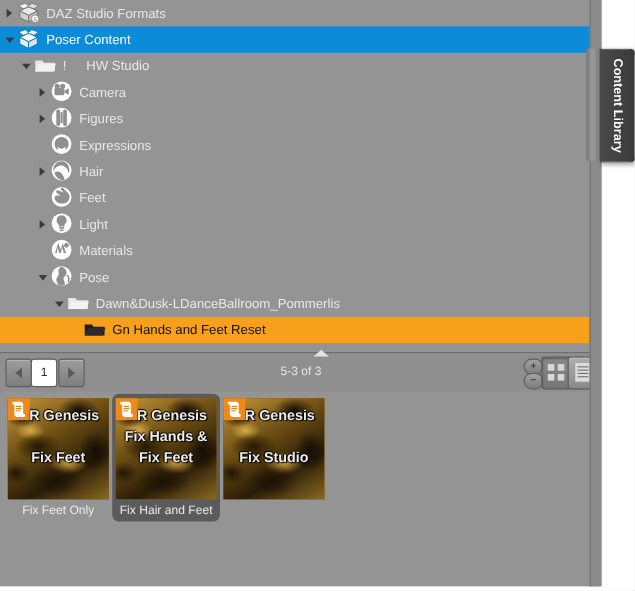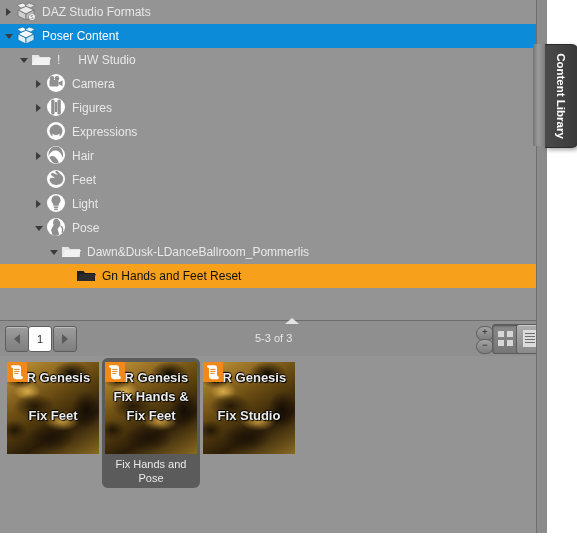--- a/index.html
+++ b/index.html
@@ -228,20 +228,32 @@
               <circle cx="10" cy="10" r="9" fill="#ffffff"></circle>
               <path d="M10 2.6 a4.6 4.6 0 0 0 -2.7 8.3 l0 1.9 l5.4 0 l0 -1.9 A4.6 4.6 0 0 0 10 2.6 Z" fill="#8f8f8f"></path>
               <rect x="7.8" y="13.4" width="4.4" height="1.5" fill="#8f8f8f"></rect>
               <rect x="8.3" y="15.6" width="3.4" height="1.5" fill="#8f8f8f"></rect>
             </svg>
           </div>
           <span class="tlabel">Light</span>
         </div>
         <div class="trow">
           <div style="width: 32px; flex: 0 0 32px;"></div>
+          <div class="arrow "></div>
+          <div class="ticon">
+            <svg width="20" height="20" viewBox="0 0 20 20">
+              <circle cx="10" cy="10" r="9" fill="#ffffff"></circle>
+              <path d="M4 13 L7 4 L9.2 10 L11 4 L14 13 L12 13 L10.5 8 L9.3 13 L7.8 13 L6.5 8 L5.6 13 Z" fill="#8f8f8f"></path>
+              <circle cx="14.4" cy="6" r="2.2" fill="#8f8f8f"></circle>
+            </svg>
+          </div>
+          <span class="tlabel">Materials</span>
+        </div>
+        <div class="trow">
+          <div style="width: 32px; flex: 0 0 32px;"></div>
           <div class="arrow down">
             <i></i>
           </div>
           <div class="ticon">
             <svg width="20" height="20" viewBox="0 0 20 20">
               <circle cx="10" cy="10" r="9" fill="#ffffff"></circle>
               <path d="M9.6 1.6 C7 3 6.6 6 7.6 8 L5 13 L6.8 18.4 C8.8 19.2 11.6 18.8 13.2 17.4 L11.6 12 L14.4 8.4 C15 5.6 13 2 9.6 1.6 Z" fill="#8f8f8f"></path>
               <path d="M14.8 9 C16.6 10.6 17 13.6 16 15.8" stroke="#8f8f8f" stroke-width="1.4" fill="none"></path>
             </svg>
           </div>
@@ -316,37 +328,38 @@
               <div>&nbsp;</div>
               <div>Fix Feet</div>
             </div>
             <div class="badge">
               <svg width="14" height="16" viewBox="0 0 14 16">
                 <path d="M2.2 1.2 C1 1.2 0.6 2.6 1.4 3.2 L3 4.2 L3 12.4 C3 14.2 4.6 15.2 6.4 15.2 L11 15.2 C12.6 15.2 13.4 13.8 12.6 12.8 L11 11.6 L11 3.4 C11 2 9.8 1.2 8.4 1.2 Z" fill="#ffffff"></path>
                 <path d="M4.6 5.4 L9.2 5.4 M4.6 7.4 L9.2 7.4 M4.6 9.4 L8 9.4" stroke="#e0831a" stroke-width="1" stroke-linecap="round"></path>
               </svg>
             </div>
           </div>
+          <div class="caption">Fix Feet Only</div>
         </div>
         <div class="thumb active" style="left: 102px;">
           <div class="tile">
             <div class="tilebg"></div>
             <div class="tiletext">
               <div>MR Genesis</div>
               <div>Fix Hands &amp;</div>
               <div>Fix Feet</div>
             </div>
             <div class="badge">
               <svg width="14" height="16" viewBox="0 0 14 16">
                 <path d="M2.2 1.2 C1 1.2 0.6 2.6 1.4 3.2 L3 4.2 L3 12.4 C3 14.2 4.6 15.2 6.4 15.2 L11 15.2 C12.6 15.2 13.4 13.8 12.6 12.8 L11 11.6 L11 3.4 C11 2 9.8 1.2 8.4 1.2 Z" fill="#ffffff"></path>
                 <path d="M4.6 5.4 L9.2 5.4 M4.6 7.4 L9.2 7.4 M4.6 9.4 L8 9.4" stroke="#e0831a" stroke-width="1" stroke-linecap="round"></path>
               </svg>
             </div>
           </div>
-          <div class="caption">Fix Hands and Pose</div>
+          <div class="caption">Fix Hair and Feet</div>
         </div>
         <div class="thumb" style="left: 200px;">
           <div class="tile">
             <div class="tilebg"></div>
             <div class="tiletext">
               <div>MR Genesis</div>
               <div>&nbsp;</div>
               <div>Fix Studio</div>
             </div>
             <div class="badge">

